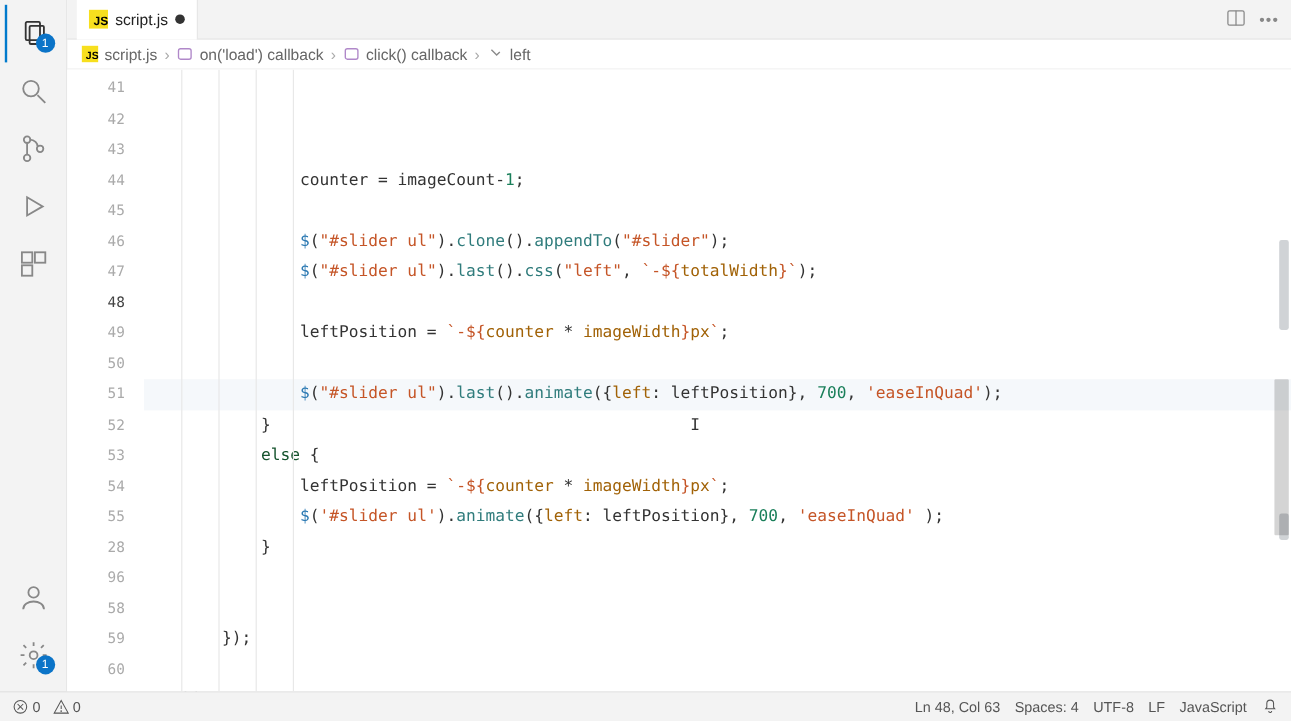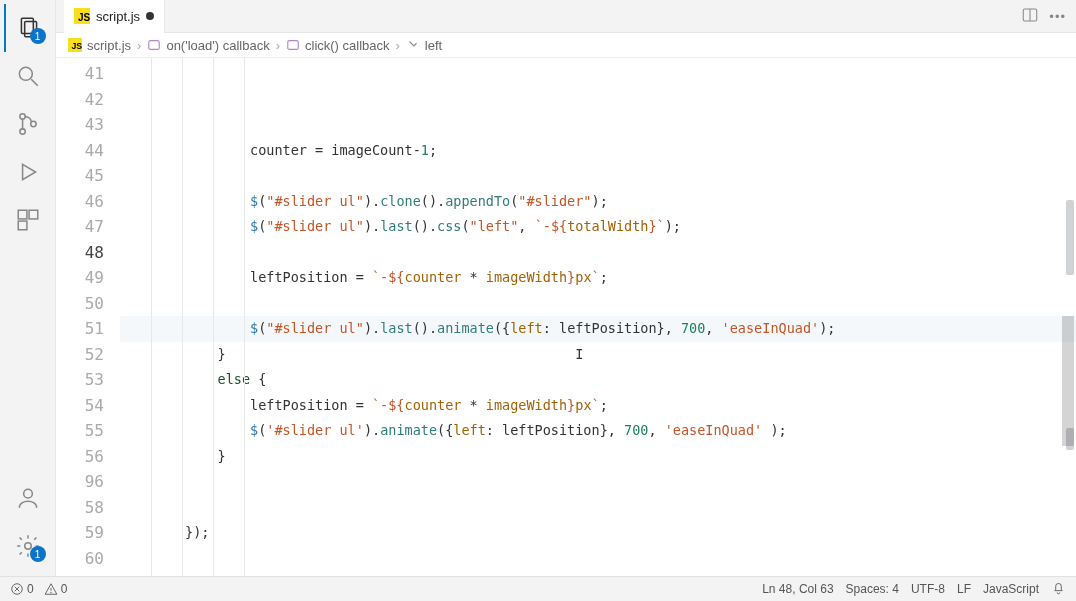--- a/index.html
+++ b/index.html
@@ -20,21 +20,21 @@
   .tab .file-icon { width: 16px; height: 16px; display: flex; align-items: center; justify-content: center; }
   .tab .file-icon.js { color: #d0a500; }
   .tab .file-icon.html5 { color: #e44d26; }
   .tab .dirty-dot { width: 8px; height: 8px; border-radius: 50%; background: #333; }
   .tabs-right { margin-left: auto; display: flex; align-items: center; gap: 10px; padding-right: 10px; color: #888; }
   .tabs-right svg { width: 18px; height: 18px; stroke: #888; fill: none; stroke-width: 1.4; }
   .breadcrumb { height: 25px; display: flex; align-items: center; padding-left: 12px; font-size: 13px; color: #666; border-bottom: 1px solid #eee; gap: 6px; }
   .breadcrumb .crumb { display: flex; align-items: center; gap: 5px; cursor: pointer; }
   .breadcrumb .sep { color: #aaa; }
   .editor-wrap { flex: 1; display: flex; position: relative; overflow: hidden; background: #fff; }
-  .gutter { width: 64px; text-align: right; padding-right: 16px; color: #aaa; font-family: Menlo, Consolas, monospace; font-size: 16px; line-height: 25.5px; padding-top: 3px; user-select: none; }
+  .gutter { width: 64px; text-align: right; padding-right: 16px; color: #aaa; font-family: Menlo, Consolas, monospace; font-size: 12px; line-height: 25.5px; padding-top: 3px; user-select: none; }
   .code { flex: 1; font-family: Menlo, Consolas, monospace; font-size: 13.5px; line-height: 25.5px; padding-top: 3px; white-space: pre; position: relative; }
   .code .line { height: 25.5px; }
   .code .line.hl { background: #f5f8fb; }
   .indent-guides { position: absolute; top: 0; bottom: 0; pointer-events: none; }
   .indent-guides .g { position: absolute; top: 0; bottom: 0; width: 1px; background: #e8e8e8; }
   .tok-kw { color: #14532d; }
   .tok-str { color: #c55527; }
   .tok-fn { color: #2d7ab3; }
   .tok-fn2 { color: #307c7c; }
   .tok-num { color: #1a7f5a; }
@@ -187,21 +187,21 @@
             <div>46</div>
             <div>47</div>
             <div style="color: rgb(68, 68, 68);">48</div>
             <div>49</div>
             <div>50</div>
             <div>51</div>
             <div>52</div>
             <div>53</div>
             <div>54</div>
             <div>55</div>
-            <div>56</div>
+            <div>28</div>
             <div>96</div>
             <div>58</div>
             <div>59</div>
             <div>60</div>
           </div>
         <div class="code" id="code">
           <div class="indent-guides">
             <div class="g" style="left:31px;"></div>
             <div class="g" style="left:62px;"></div>
             <div class="g" style="left:93px;"></div>

